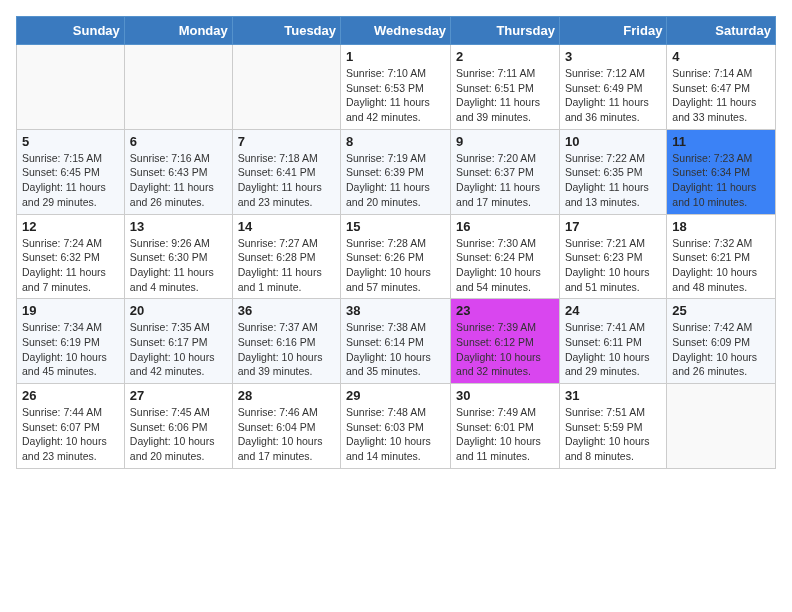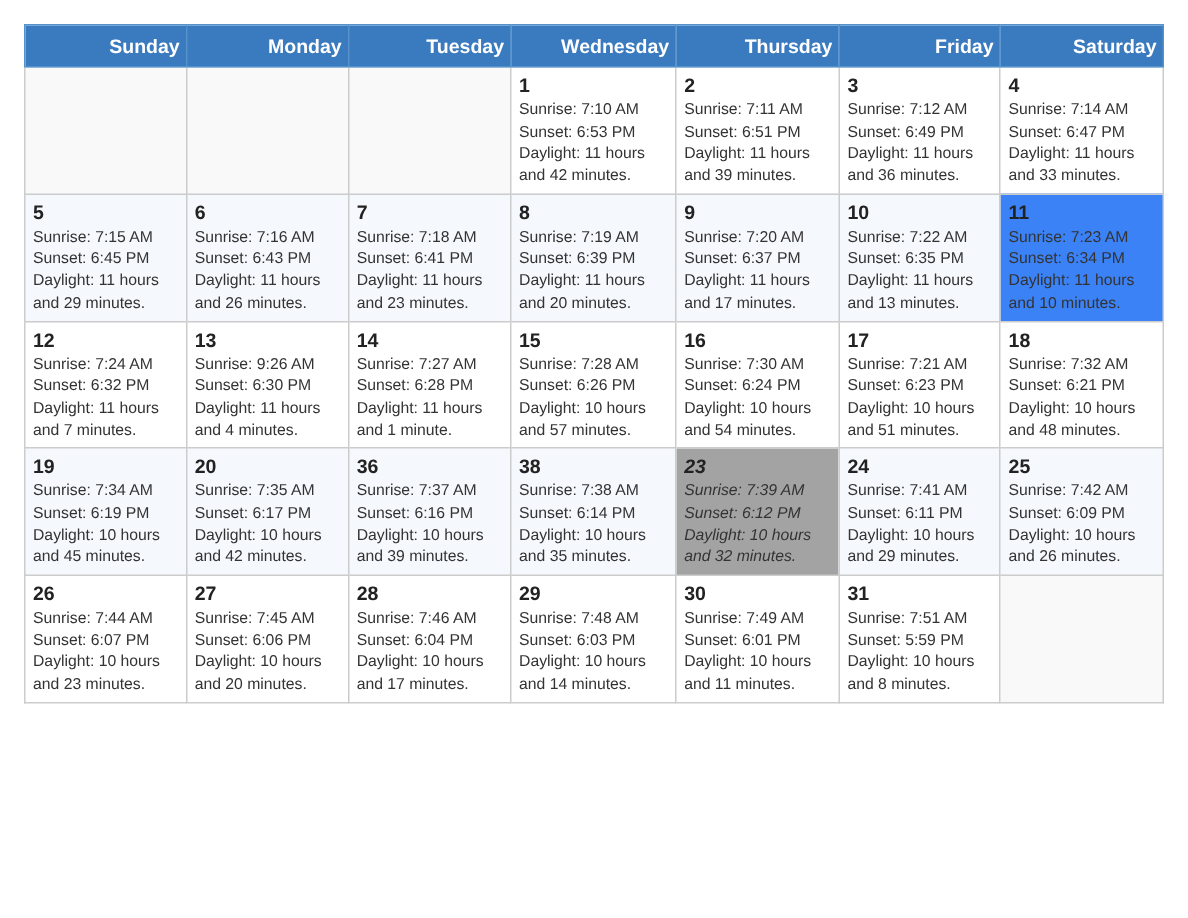--- a/index.html
+++ b/index.html
@@ -257,21 +257,21 @@
 Daylight: 10 hours
 and 39 minutes.</div>
           </td>
           <td style="background-color: rgb(245, 248, 252);">
             <span class="day-number">38</span>
             <div class="day-info" style="white-space: pre-line;">Sunrise: 7:38 AM
 Sunset: 6:14 PM
 Daylight: 10 hours
 and 35 minutes.</div>
           </td>
-          <td style="background-color: #a3a3a3; font-style: italic;">
+          <td style="background-color: #d946ef;">
             <span class="day-number">23</span>
             <div class="day-info" style="white-space: pre-line;">Sunrise: 7:39 AM
 Sunset: 6:12 PM
 Daylight: 10 hours
 and 32 minutes.</div>
           </td>
           <td style="background-color: rgb(245, 248, 252);">
             <span class="day-number">24</span>
             <div class="day-info" style="white-space: pre-line;">Sunrise: 7:41 AM
 Sunset: 6:11 PM

